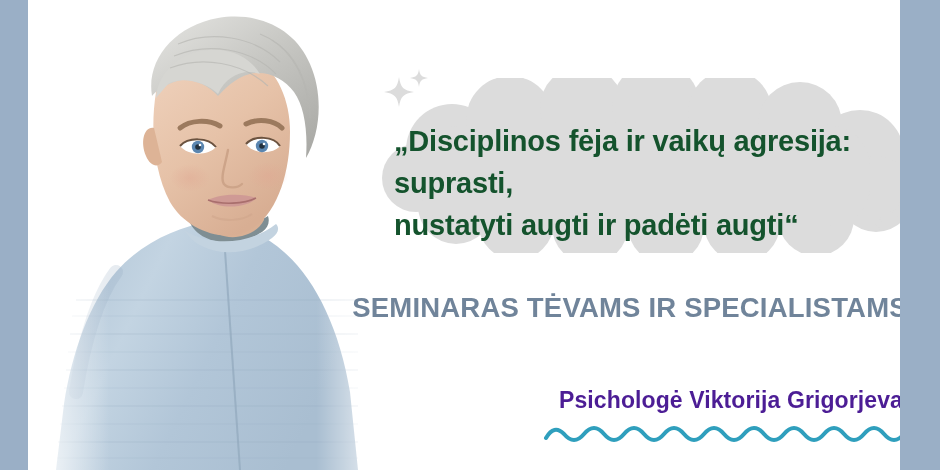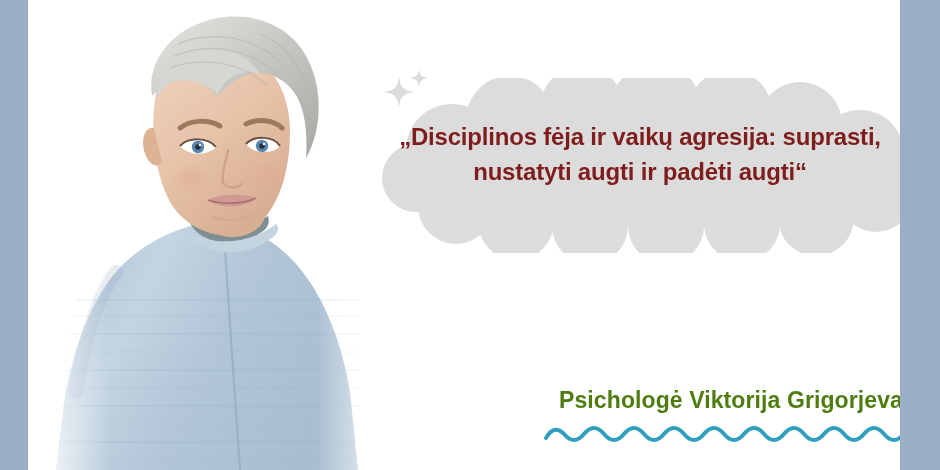--- a/index.html
+++ b/index.html
@@ -52,23 +52,22 @@
   .cloud-svg {
     position: absolute;
     left: 0; top: 0;
     width: 560px; height: 175px;
   }
   .cloud-text {
     position: absolute;
     left: 34px;
     top: 42px;
     width: 492px;
-    text-align: center;
-    color: #7f1d1d;
-    font-size: 24px;
+    color: #14532d;
+    font-size: 29px;
     font-weight: bold;
     line-height: 1.45;
     letter-spacing: -0.2px;
   }
 
   
   .sparkle {
     position: absolute;
     color: #dcdcdc;
     line-height: 0;
@@ -88,21 +87,21 @@
     white-space: nowrap;
   }
 
   
   .signature {
     position: absolute;
     left: 536px;
     top: 387px;
     width: 390px;
     text-align: center;
-    color: #4d7c0f;
+    color: #4c1d95;
     font-size: 23px;
     font-weight: bold;
     letter-spacing: 0.1px;
     white-space: nowrap;
   }
   .wave {
     position: absolute;
     left: 540px;
     top: 418px;
     width: 392px;
@@ -291,20 +290,21 @@
     <svg width="24" height="24" viewBox="0 0 24 24" xmlns="http://www.w3.org/2000/svg">
       <path d="M12 0 C13.2 8.4 15.6 10.8 24 12 C15.6 13.2 13.2 15.6 12 24 C10.8 15.6 8.4 13.2 0 12 C8.4 10.8 10.8 8.4 12 0 Z" fill="#dcdcdc"></path>
     </svg>
   </div>
   <div class="sparkle" style="left:873px; top:217px;">
     <svg width="14" height="14" viewBox="0 0 14 14" xmlns="http://www.w3.org/2000/svg">
       <path d="M7 0 C7.7 4.9 9.1 6.3 14 7 C9.1 7.7 7.7 9.1 7 14 C6.3 9.1 4.9 7.7 0 7 C4.9 6.3 6.3 4.9 7 0 Z" fill="#dcdcdc"></path>
     </svg>
   </div>
 
+  <div class="headline">SEMINARAS TĖVAMS IR SPECIALISTAMS</div>
 
   <div class="signature">Psichologė Viktorija Grigorjeva</div>
 
   <div class="wave">
     <svg width="392" height="32" viewBox="0 0 392 32" xmlns="http://www.w3.org/2000/svg">
       <path d="M6 20
                Q 14 6 24 16 Q 34 28 44 16 Q 54 4 64 16 Q 74 28 84 16
                Q 94 4 104 16 Q 114 28 124 16 Q 134 4 144 16 Q 154 28 164 16
                Q 174 4 184 16 Q 194 28 204 16 Q 214 4 224 16 Q 234 28 244 16
                Q 254 4 264 16 Q 274 28 284 16 Q 294 4 304 16 Q 314 28 324 16

